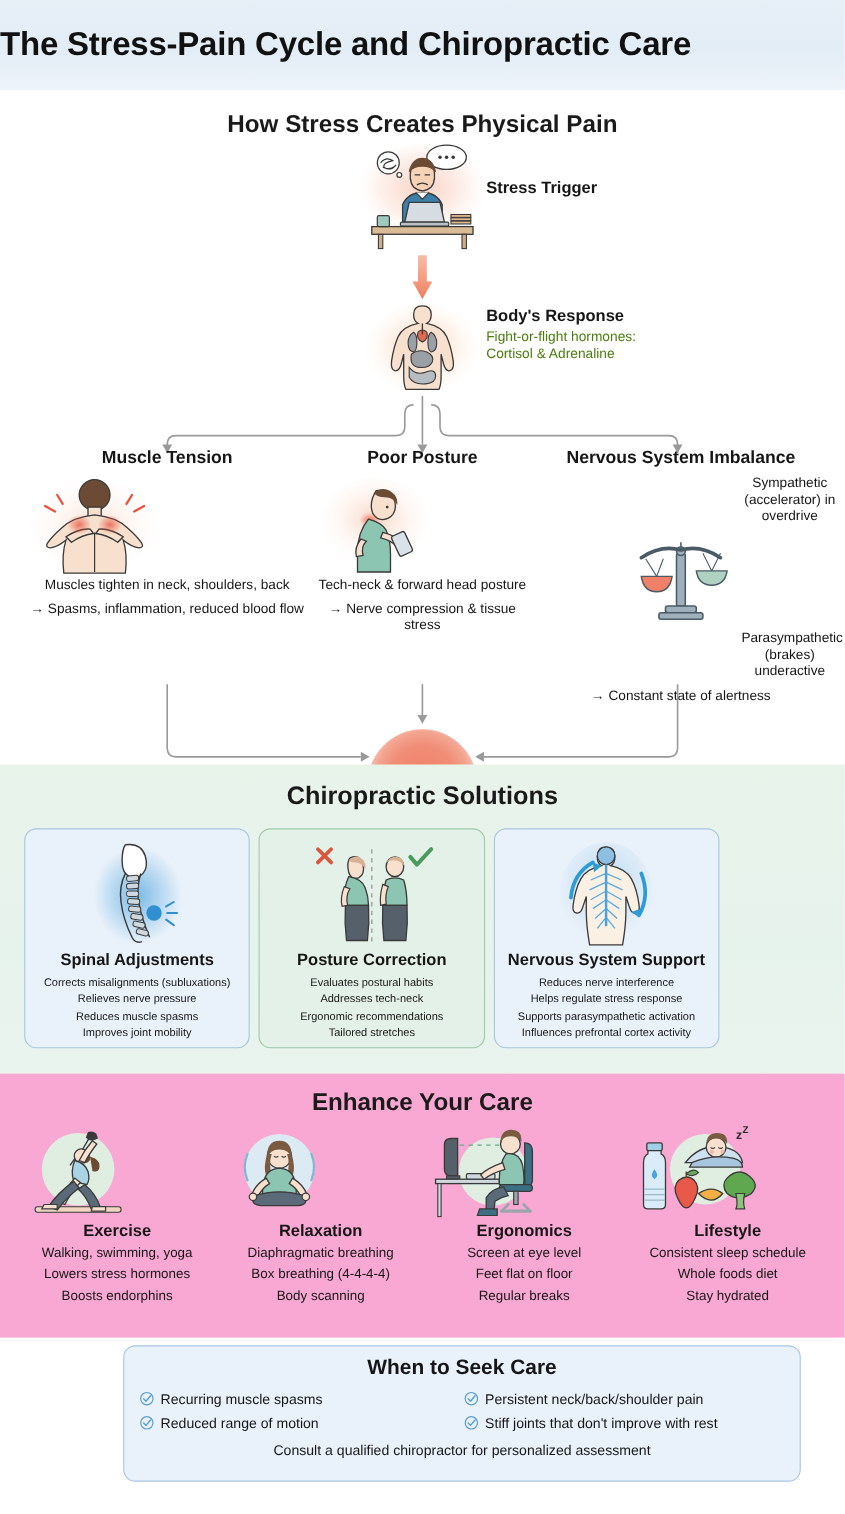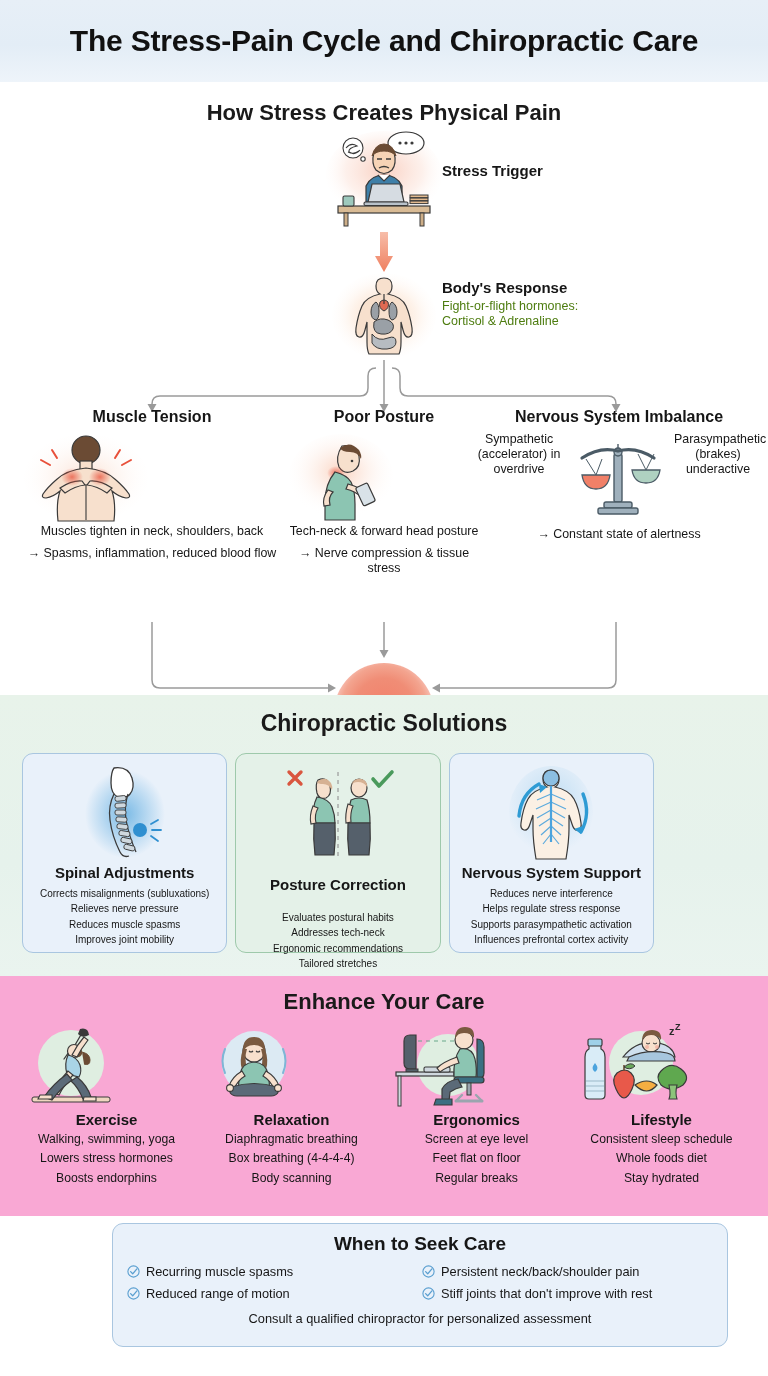--- a/index.html
+++ b/index.html
@@ -10,21 +10,21 @@
     color:#161616;
     overflow:hidden;
     position:relative;
   }
   .page{width:768px;height:1376px;position:relative;}
 
   
   .header{
     width:768px;height:82px;
     background:linear-gradient(180deg,#e7eff7 0%,#e3edf6 55%,#eef4fa 100%);
-    display:flex;align-items:center;justify-content:center;
+    display:flex;align-items:center;
   }
   .header h1{
     margin:0;font-size:30px;font-weight:bold;letter-spacing:-0.2px;color:#111;
   }
 
   
   .sec-title{
     text-align:center;font-size:22px;font-weight:bold;color:#1a1a1a;
   }
 
@@ -47,21 +47,21 @@
   .cols{position:absolute;left:0;top:326px;width:768px;}
   .col{position:absolute;top:0;text-align:center;}
   .col-a{left:20px;width:264px;}
   .col-b{left:286px;width:196px;}
   .col-c{left:476px;width:286px;}
   .col h3{margin:0 0 6px 0;font-size:16px;font-weight:bold;}
   .col .art{margin:0 auto;}
   .col p{margin:0;font-size:12.4px;line-height:15px;}
   .col p.second{margin-top:7px;}
 
-  .ns-row{display:flex;align-items:flex-start;justify-content:center;gap:4px;}
+  .ns-row{display:flex;align-items:flex-end;justify-content:center;gap:4px;flex-direction:column;}
   .ns-side{font-size:12.4px;line-height:15px;width:88px;}
 
   .converge{position:absolute;left:100px;top:540px;width:568px;height:96px;}
 
   .pain{
     position:absolute;left:334px;top:581px;width:100px;height:100px;
     border-radius:50%;
     display:flex;align-items:center;justify-content:center;
     background:
       radial-gradient(circle at 50% 45%, #f2806a 0%, #f08d76 40%, #f3a48f 57%, rgba(246,178,164,0.85) 66%, rgba(249,200,190,0.7) 78%, rgba(252,222,216,0.45) 89%, rgba(255,240,237,0) 100%);
@@ -76,21 +76,21 @@
     background:linear-gradient(180deg,#e8f3ea 0%,#e6f2ec 60%,#eaf4ef 100%);
   }
   .solutions .sec-title{padding-top:15px;font-size:23px;}
   .cards{position:absolute;top:58px;left:22px;width:632px;display:flex;gap:8px;}
   .card{
     width:236px;height:200px;border-radius:11px;
     box-sizing:border-box;padding:8px 7px 10px 7px;
     display:flex;flex-direction:column;align-items:center;
   }
   .card.blue{background:#e9f1fa;border:1px solid #a9c6e0;}
-  .card.green{background:#e4f1e8;border:1px solid #9ec9ab;gap:12px;}
+  .card.green{background:#e4f1e8;border:1px solid #9ec9ab;}
   .card .art{flex:0 0 auto;margin-top:2px;}
   .card h3{margin:4px 0 5px 0;font-size:15px;font-weight:bold;text-align:center;}
   .card ul{margin:0;padding:0;list-style:none;text-align:center;}
   .card li{font-size:10px;line-height:15.3px;}
 
   
   .enhance{position:absolute;top:976px;left:0;width:768px;height:240px;background:#f9a8d4;}
   .enhance .sec-title{padding-top:13px;font-size:22px;}
   .tiles{position:absolute;top:47px;left:14px;width:740px;display:flex;}
   .tile{width:185px;text-align:center;}

